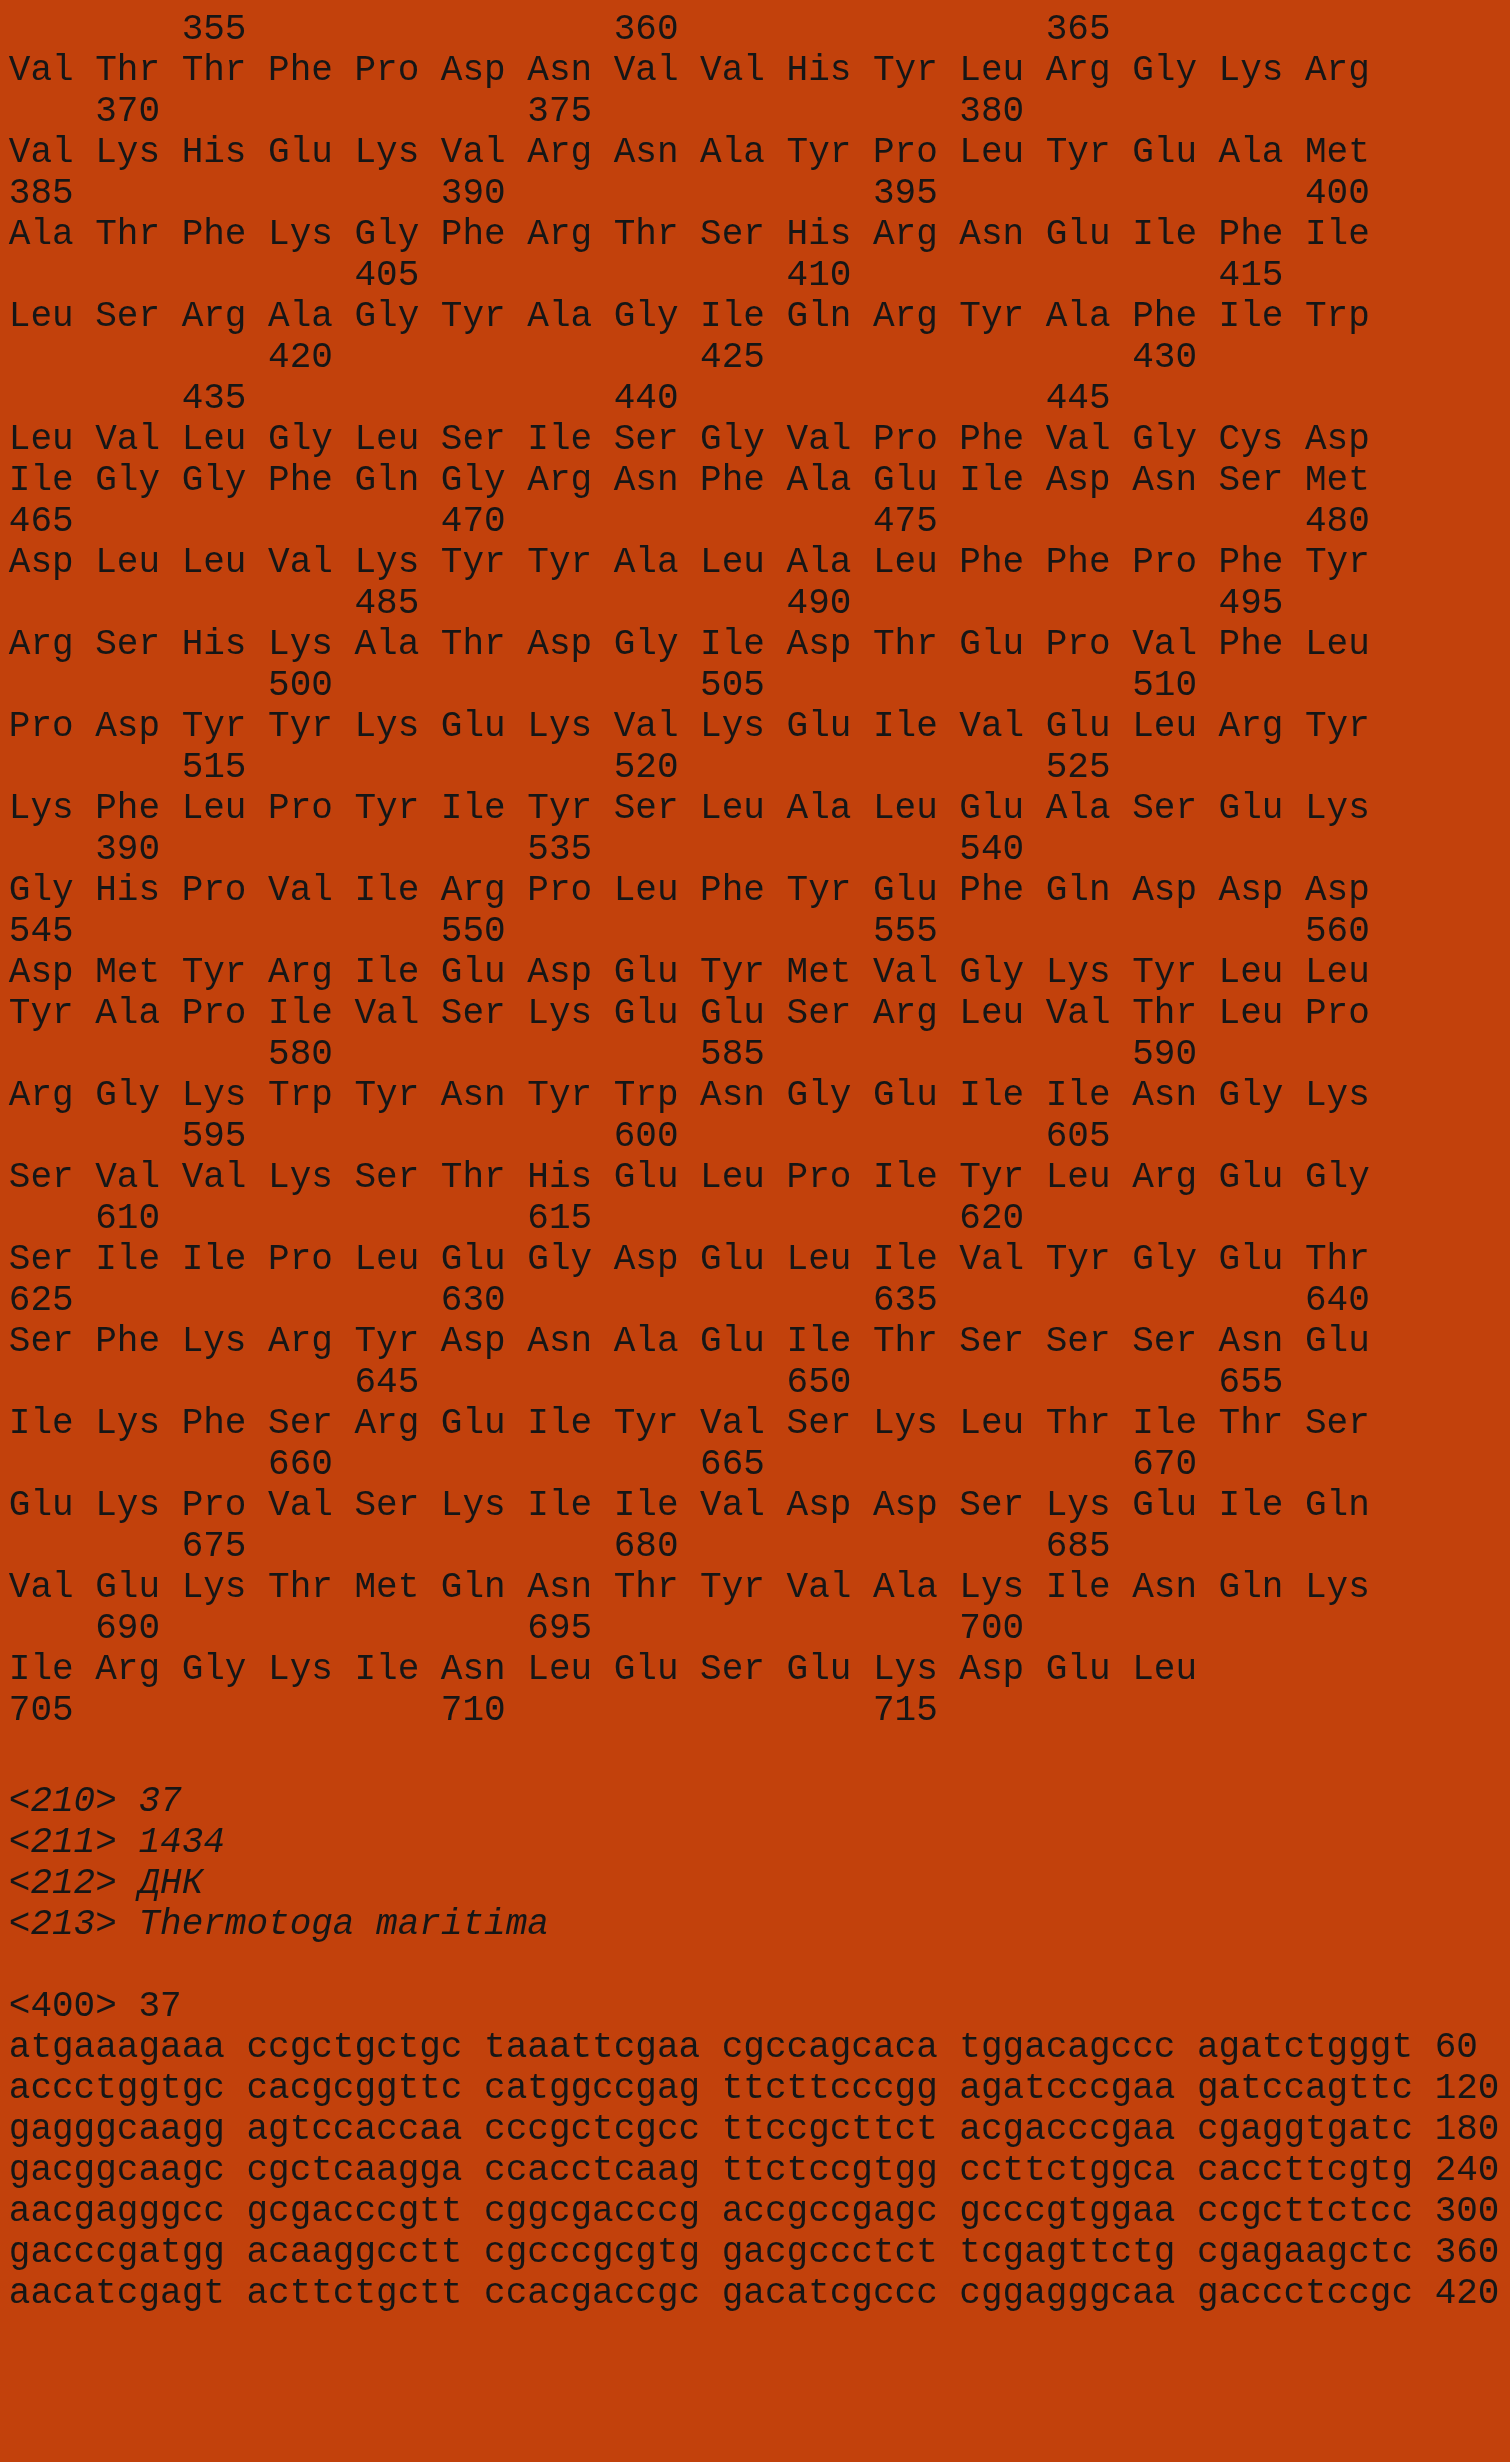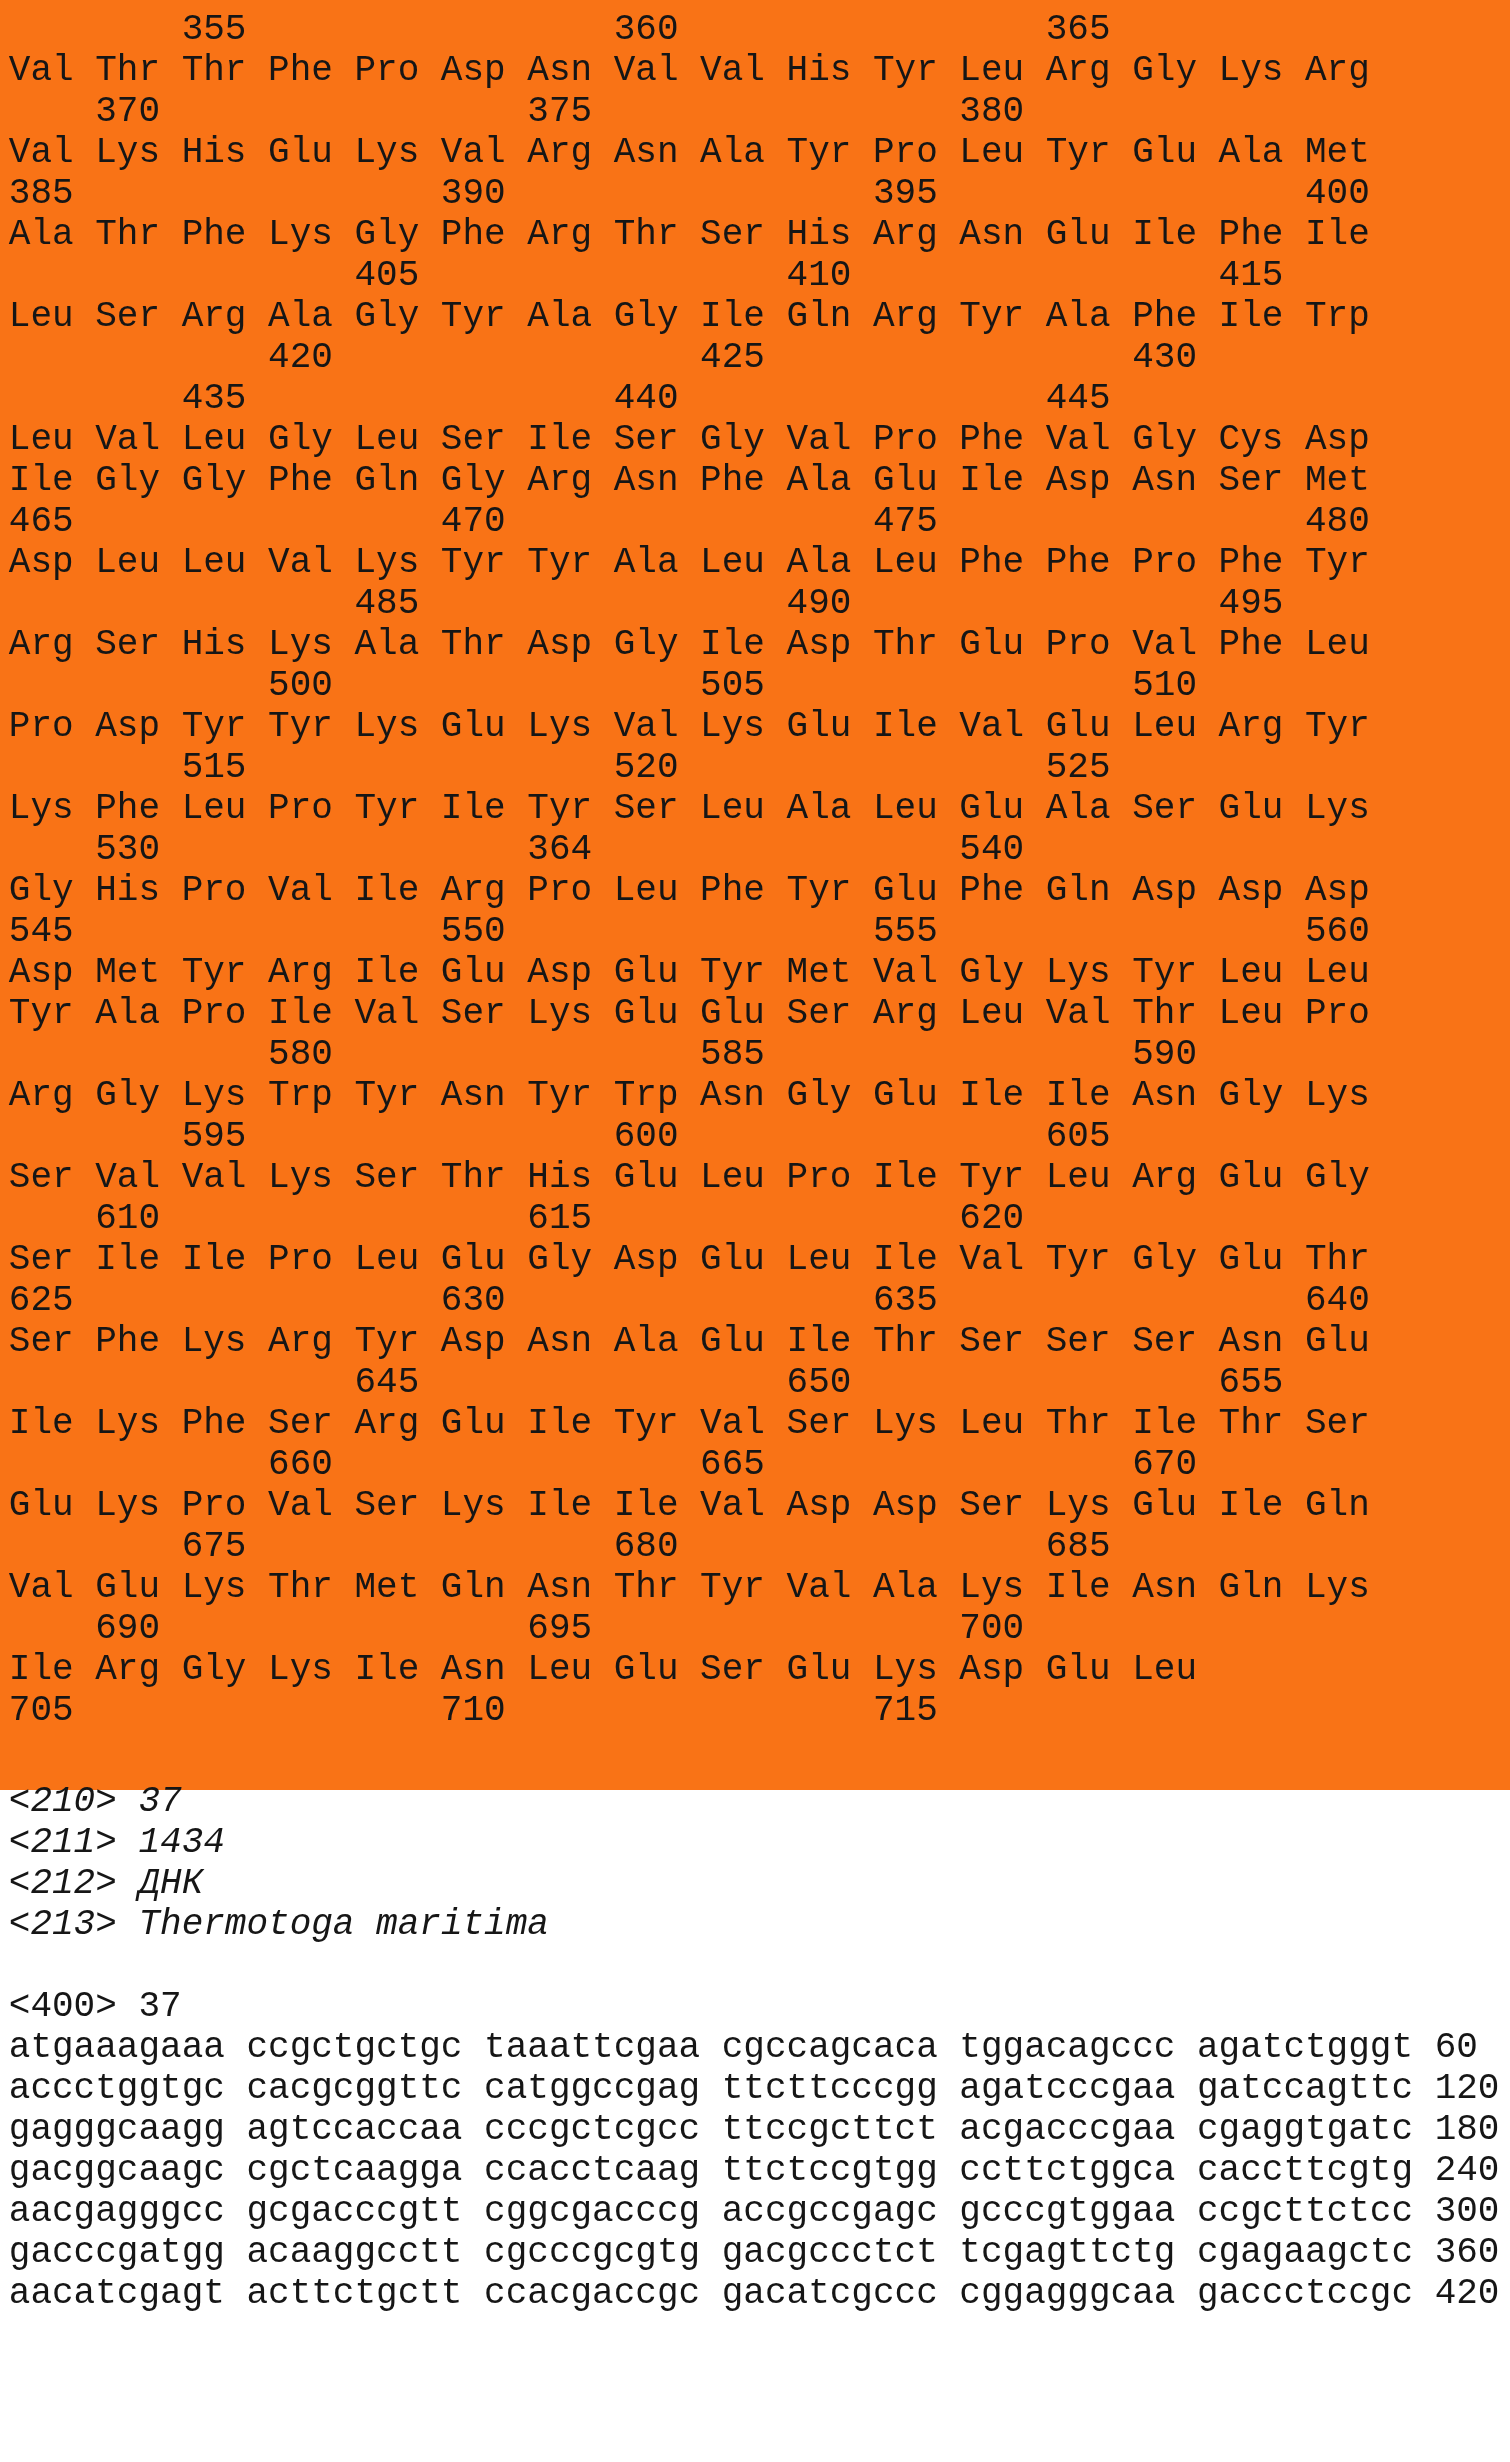--- a/index.html
+++ b/index.html
@@ -1,22 +1,22 @@
 <!DOCTYPE html>
 <html style="font-size:14px"><head>
 <meta charset="utf-8">
 <style>
   html, body { margin: 0; padding: 0; background: #ffffff; }
   body { width: 1511px; height: 2462px; overflow: hidden; }
   .page {
     box-sizing: border-box;
     width: 1511px;
-    height: 1790px;
+    height: 2462px;
     padding: 8.8px 0 0 8.8px;
-    background: #f97316;
+    background: #c2410c;
     color: #161616;
     font-family: "Liberation Mono", "DejaVu Sans Mono", monospace;
     font-size: 36px;
     line-height: 41px;
     font-weight: 400;
   }
   .block { white-space: normal; }
   .ln { white-space: pre; height: 41px; }
   .meta-block { margin-top: 50px; font-style: italic; }   
   .dna-block  { margin-top: 41px; }   
@@ -40,21 +40,21 @@
     <div class="ln">Leu Val Leu Gly Leu Ser Ile Ser Gly Val Pro Phe Val Gly Cys Asp</div>
     <div class="ln">Ile Gly Gly Phe Gln Gly Arg Asn Phe Ala Glu Ile Asp Asn Ser Met</div>
     <div class="ln">465                 470                 475                 480</div>
     <div class="ln">Asp Leu Leu Val Lys Tyr Tyr Ala Leu Ala Leu Phe Phe Pro Phe Tyr</div>
     <div class="ln">                485                 490                 495</div>
     <div class="ln">Arg Ser His Lys Ala Thr Asp Gly Ile Asp Thr Glu Pro Val Phe Leu</div>
     <div class="ln">            500                 505                 510</div>
     <div class="ln">Pro Asp Tyr Tyr Lys Glu Lys Val Lys Glu Ile Val Glu Leu Arg Tyr</div>
     <div class="ln">        515                 520                 525</div>
     <div class="ln">Lys Phe Leu Pro Tyr Ile Tyr Ser Leu Ala Leu Glu Ala Ser Glu Lys</div>
-    <div class="ln">    530                 364                 540</div>
+    <div class="ln">    390                 535                 540</div>
     <div class="ln">Gly His Pro Val Ile Arg Pro Leu Phe Tyr Glu Phe Gln Asp Asp Asp</div>
     <div class="ln">545                 550                 555                 560</div>
     <div class="ln">Asp Met Tyr Arg Ile Glu Asp Glu Tyr Met Val Gly Lys Tyr Leu Leu</div>
     <div class="ln">Tyr Ala Pro Ile Val Ser Lys Glu Glu Ser Arg Leu Val Thr Leu Pro</div>
     <div class="ln">            580                 585                 590</div>
     <div class="ln">Arg Gly Lys Trp Tyr Asn Tyr Trp Asn Gly Glu Ile Ile Asn Gly Lys</div>
     <div class="ln">        595                 600                 605</div>
     <div class="ln">Ser Val Val Lys Ser Thr His Glu Leu Pro Ile Tyr Leu Arg Glu Gly</div>
     <div class="ln">    610                 615                 620</div>
     <div class="ln">Ser Ile Ile Pro Leu Glu Gly Asp Glu Leu Ile Val Tyr Gly Glu Thr</div>

